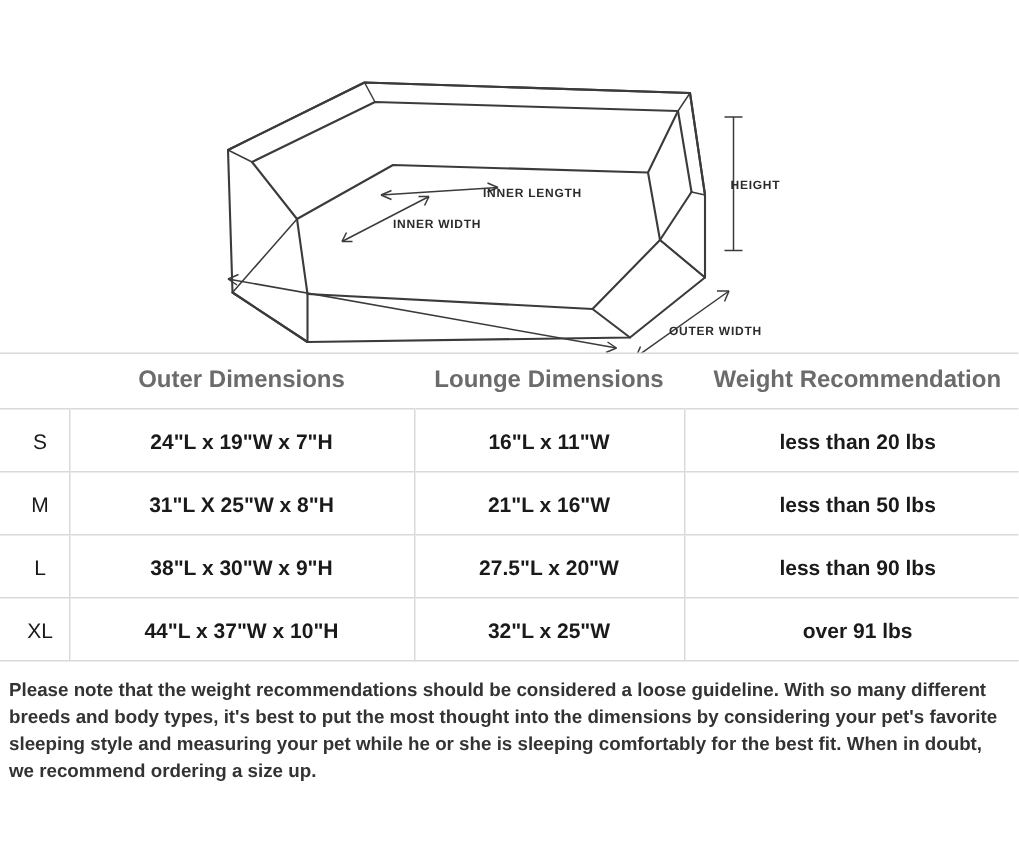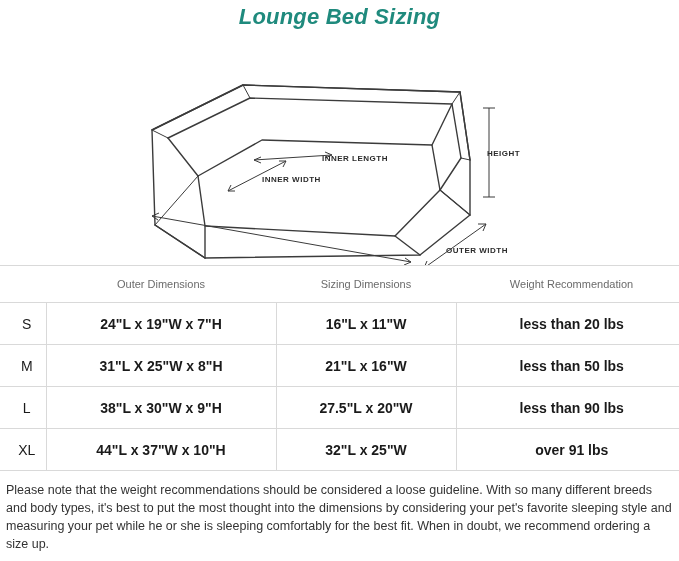--- a/index.html
+++ b/index.html
@@ -45,22 +45,22 @@
   }
   .table th, .table td {
     border: 1px solid #d9d9d9;
     padding: 0;
   }
   .hdr-row th {
     border-top: 1px solid #d9d9d9;
     border-bottom: 1px solid #d9d9d9;
     border-left: none;
     border-right: none;
-    font-size: 11px;
-    font-weight: normal;
+    font-size: 16px;
+    font-weight: bold;
     color: #6b6b6b;
     height: 36px;
     vertical-align: middle;
     text-align: center;
   }
   .hdr-row th.size-col {
     border-left: none;
   }
   .size-col {
     width: 38px;
@@ -91,35 +91,35 @@
   }
   .table tr td:last-child,
   .table tr th:last-child {
     border-right: none;
   }
   .note {
     font-size: 12.5px;
     line-height: 1.45;
     color: #333;
     padding: 10px 6px 0 6px;
+    font-weight: bold;
   }
   .lbl {
     font-family: "Liberation Sans", sans-serif;
     font-size: 8px;
     font-weight: bold;
     fill: #2b2b2b;
     letter-spacing: 0.5px;
   }
 </style>
 </head>
 <body>
 
 <div class="page">
 
-  <h1 class="title">Lounge Bed Sizing</h1>
 
   <div class="diagram-wrap">
     <svg width="679" height="235" viewBox="0 0 679 235" xmlns="http://www.w3.org/2000/svg">
       <g fill="none" stroke="#3b3b3b" stroke-width="1.4" stroke-linejoin="round" stroke-linecap="round">
 
         <path d="M152 100 L243 55 L460 62 L470 130 L470 185 L420 225 L205 228 L155 195 Z"></path>
 
         <path d="M152 100 L243 55 L460 62"></path>
         <path d="M460 62 L470 130"></path>
 
@@ -180,21 +180,21 @@
       </g>
       <text class="lbl" x="205" y="247">OUTER LENGTH</text>
     </svg>
   </div>
 
   <table class="table">
     <thead>
       <tr class="hdr-row">
         <th class="size-col"></th>
         <th class="col-outer">Outer Dimensions</th>
-        <th class="col-inner">Sizing Dimensions</th>
+        <th class="col-inner">Lounge Dimensions</th>
         <th class="col-weight">Weight Recommendation</th>
       </tr>
     </thead>
     <tbody>
       <tr>
         <td class="size-col">S</td>
         <td class="col-outer">24"L x 19"W x 7"H</td>
         <td class="col-inner">16"L x 11"W</td>
         <td class="col-weight">less than 20 lbs</td>
       </tr>

